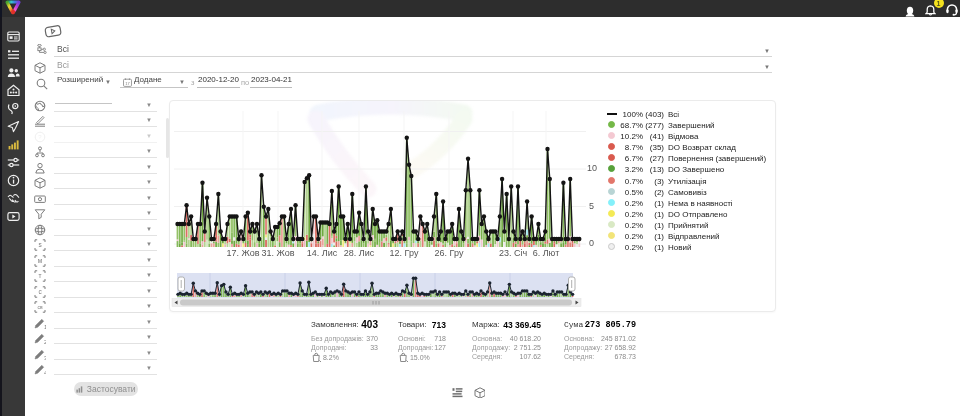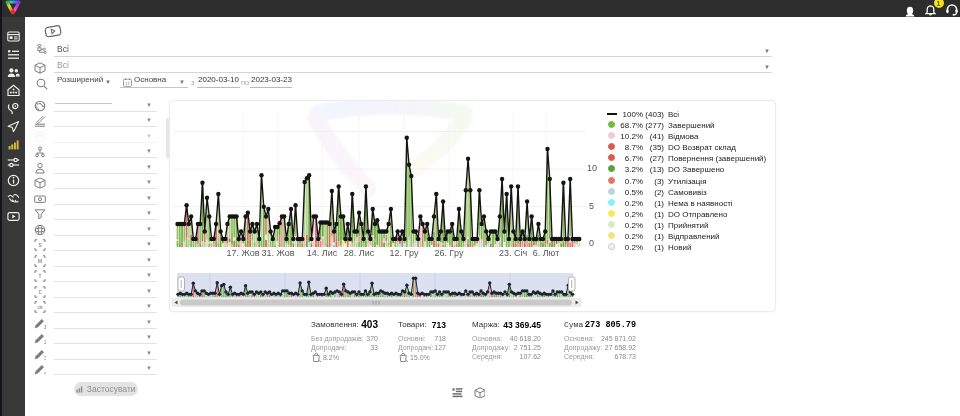--- a/index.html
+++ b/index.html
@@ -138,25 +138,25 @@
     </svg></div>
 <div style="position:absolute;left:55px;top:74.5px;width:57px;height:29px;border-bottom:1px solid #c5c5c5;font-size:8px;color:#444;"><span style="margin-left:2px;">Розширений</span><span style="position:absolute;right:1px;top:4px;color:#777;font-size:6px;">▼</span></div>
 <div style="position:absolute;left:123px;top:78px;">
     <svg width="9" height="9" viewBox="0 0 12 12" style="display:block">
       <rect x="0.7" y="1.6" width="10.6" height="9.6" rx="1.4" fill="none" stroke="#7d7d7d"></rect>
       <line x1="3.4" y1="0.5" x2="3.4" y2="2.6" stroke="#7d7d7d"></line>
       <line x1="8.6" y1="0.5" x2="8.6" y2="2.6" stroke="#7d7d7d"></line>
       <text x="6" y="9" font-size="5.4" fill="#7d7d7d" text-anchor="middle" font-family="Liberation Sans">17</text>
     </svg>
   </div>
-<div style="position:absolute;left:120px;top:74.5px;width:68px;height:13px;border-bottom:1px solid #c5c5c5;font-size:8px;color:#444;"><span style="margin-left:14px;">Основна</span><span style="position:absolute;right:3px;top:4px;color:#777;font-size:6px;">▼</span></div>
+<div style="position:absolute;left:120px;top:74.5px;width:68px;height:13px;border-bottom:1px solid #c5c5c5;font-size:8px;color:#444;"><span style="margin-left:14px;">Додане</span><span style="position:absolute;right:3px;top:4px;color:#777;font-size:6px;">▼</span></div>
 <span style="position:absolute;left:191px;top:78px;font-size:7.5px;color:#aaa;">з</span>
-<div style="position:absolute;left:197px;top:74.5px;width:43px;height:13px;border-bottom:1px solid #bbb;font-size:8px;color:#333;white-space:nowrap;"><span style="margin-left:1px;">2020-03-10</span></div>
+<div style="position:absolute;left:197px;top:74.5px;width:43px;height:13px;border-bottom:1px solid #bbb;font-size:8px;color:#333;white-space:nowrap;"><span style="margin-left:1px;">2020-12-20</span></div>
 <span style="position:absolute;left:241px;top:78px;font-size:7.5px;color:#aaa;">по</span>
-<div style="position:absolute;left:250px;top:74.5px;width:42px;height:13px;border-bottom:1px solid #bbb;font-size:8px;color:#333;white-space:nowrap;"><span style="margin-left:1px;">2023-03-23</span></div>
+<div style="position:absolute;left:250px;top:74.5px;width:42px;height:13px;border-bottom:1px solid #bbb;font-size:8px;color:#333;white-space:nowrap;"><span style="margin-left:1px;">2023-04-21</span></div>
 
 <div style="position:absolute;left:34px;top:97.5px;"><svg width="12" height="12" viewBox="0 0 12 12" style="">
       <circle cx="6" cy="6" r="4.8" fill="none" stroke="#7d7d7d" stroke-width="1.1"></circle>
       <path d="M2,3.4 q2.4,1.8 3.1,0 q2.2,-0.6 1.8,1.2 q2.6,0.4 1.6,2 q2,0.2 2.2,-1.2 M4,10.4 q1.4,-1.8 -0.6,-2.6 q-1.8,-0.8 -1.6,-2.4" fill="none" stroke="#7d7d7d" stroke-width="1"></path>
     </svg></div>
 <div style="position:absolute;left:54px;top:97.7px;width:103px;height:14px;border-bottom:1px solid #e2e2e2;">
     <span style="position:absolute;right:5px;top:4px;color:#8a8a8a;font-size:6px;">▼</span>
   </div>
 <div style="position:absolute;left:34px;top:113.0px;"><svg width="12" height="12" viewBox="0 0 12 12" style="">
       <line x1="1" y1="9.2" x2="11" y2="9.2" stroke="#7d7d7d"></line>

